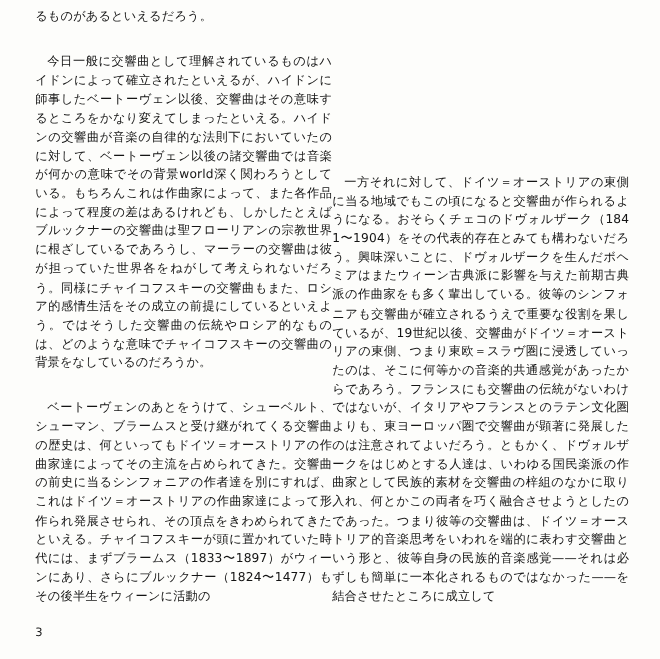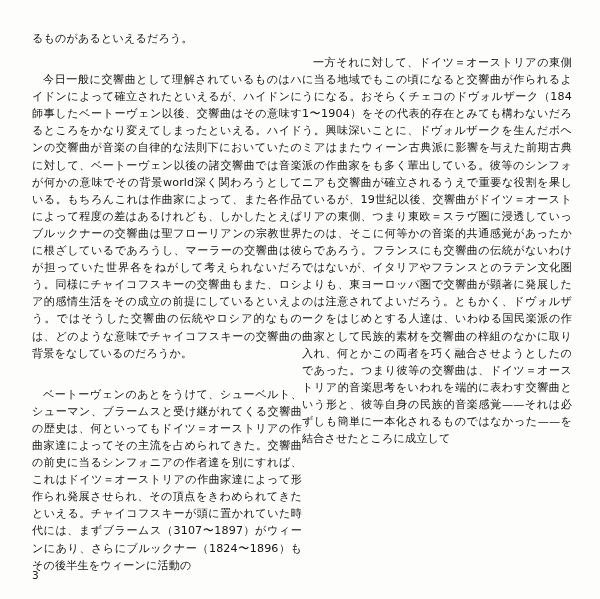--- a/index.html
+++ b/index.html
@@ -20,20 +20,21 @@
     inset: 0;
     background: #fdfdfb;
   }
   .columns {
     position: absolute;
     top: 30px;
     left: 32px;
     right: 28px;
     height: 520px;
     display: flex;
+    align-items: flex-end;
   }
   .column {
     flex: 1 1 0;
     display: flex;
     flex-direction: column;
   }
   .para {
     font-size: 11.1px;
     line-height: 17.1px;
     text-align: justify;
@@ -59,21 +60,21 @@
 </style>
 </head>
 <body>
 
 <div class="page">
   <div class="columns">
 
     <div class="column">
       <p class="para">るものがあるといえるだろう。</p>
       <p class="para indent">今日一般に交響曲として理解されているものはハイドンによって確立されたといえるが、ハイドンに師事したベートーヴェン以後、交響曲はその意味するところをかなり変えてしまったといえる。ハイドンの交響曲が音楽の自律的な法則下においていたのに対して、ベートーヴェン以後の諸交響曲では音楽が何かの意味でその背景world深く関わろうとしている。もちろんこれは作曲家によって、また各作品によって程度の差はあるけれども、しかしたとえばブルックナーの交響曲は聖フローリアンの宗教世界に根ざしているであろうし、マーラーの交響曲は彼が担っていた世界各をねがして考えられないだろう。同様にチャイコフスキーの交響曲もまた、ロシア的感情生活をその成立の前提にしているといえよう。ではそうした交響曲の伝統やロシア的なものは、どのような意味でチャイコフスキーの交響曲の背景をなしているのだろうか。</p>
-      <p class="para indent">ベートーヴェンのあとをうけて、シューベルト、シューマン、ブラームスと受け継がれてくる交響曲の歴史は、何といってもドイツ＝オーストリアの作曲家達によってその主流を占められてきた。交響曲の前史に当るシンフォニアの作者達を別にすれば、これはドイツ＝オーストリアの作曲家達によって形作られ発展させられ、その頂点をきわめられてきたといえる。チャイコフスキーが頭に置かれていた時代には、まずブラームス（3107〜1897）がウィーンにあり、さらにブルックナー（1824〜1896）もその後半生をウィーンに活動の</p>
+      <p class="para indent">ベートーヴェンのあとをうけて、シューベルト、シューマン、ブラームスと受け継がれてくる交響曲の歴史は、何といってもドイツ＝オーストリアの作曲家達によってその主流を占められてきた。交響曲の前史に当るシンフォニアの作者達を別にすれば、これはドイツ＝オーストリアの作曲家達によって形作られ発展させられ、その頂点をきわめられてきたといえる。チャイコフスキーが頭に置かれていた時代には、まずブラームス（1833〜1897）がウィーンにあり、さらにブルックナー（1824〜1477）もその後半生をウィーンに活動の</p>
     </div>
 
     <div class="column">
       <p class="para indent">一方それに対して、ドイツ＝オーストリアの東側に当る地域でもこの頃になると交響曲が作られるようになる。おそらくチェコのドヴォルザーク（1841〜1904）をその代表的存在とみても構わないだろう。興味深いことに、ドヴォルザークを生んだボヘミアはまたウィーン古典派に影響を与えた前期古典派の作曲家をも多く輩出している。彼等のシンフォニアも交響曲が確立されるうえで重要な役割を果しているが、19世紀以後、交響曲がドイツ＝オーストリアの東側、つまり東欧＝スラヴ圏に浸透していったのは、そこに何等かの音楽的共通感覚があったからであろう。フランスにも交響曲の伝統がないわけではないが、イタリアやフランスとのラテン文化圏よりも、東ヨーロッパ圏で交響曲が顕著に発展したのは注意されてよいだろう。ともかく、ドヴォルザークをはじめとする人達は、いわゆる国民楽派の作曲家として民族的素材を交響曲の梓組のなかに取り入れ、何とかこの両者を巧く融合させようとしたのであった。つまり彼等の交響曲は、ドイツ＝オーストリア的音楽思考をいわれを端的に表わす交響曲という形と、彼等自身の民族的音楽感覚——それは必ずしも簡単に一本化されるものではなかった——を結合させたところに成立して</p>
     </div>
 
   </div>
 
   <div class="page-number">3</div>
 </div>

